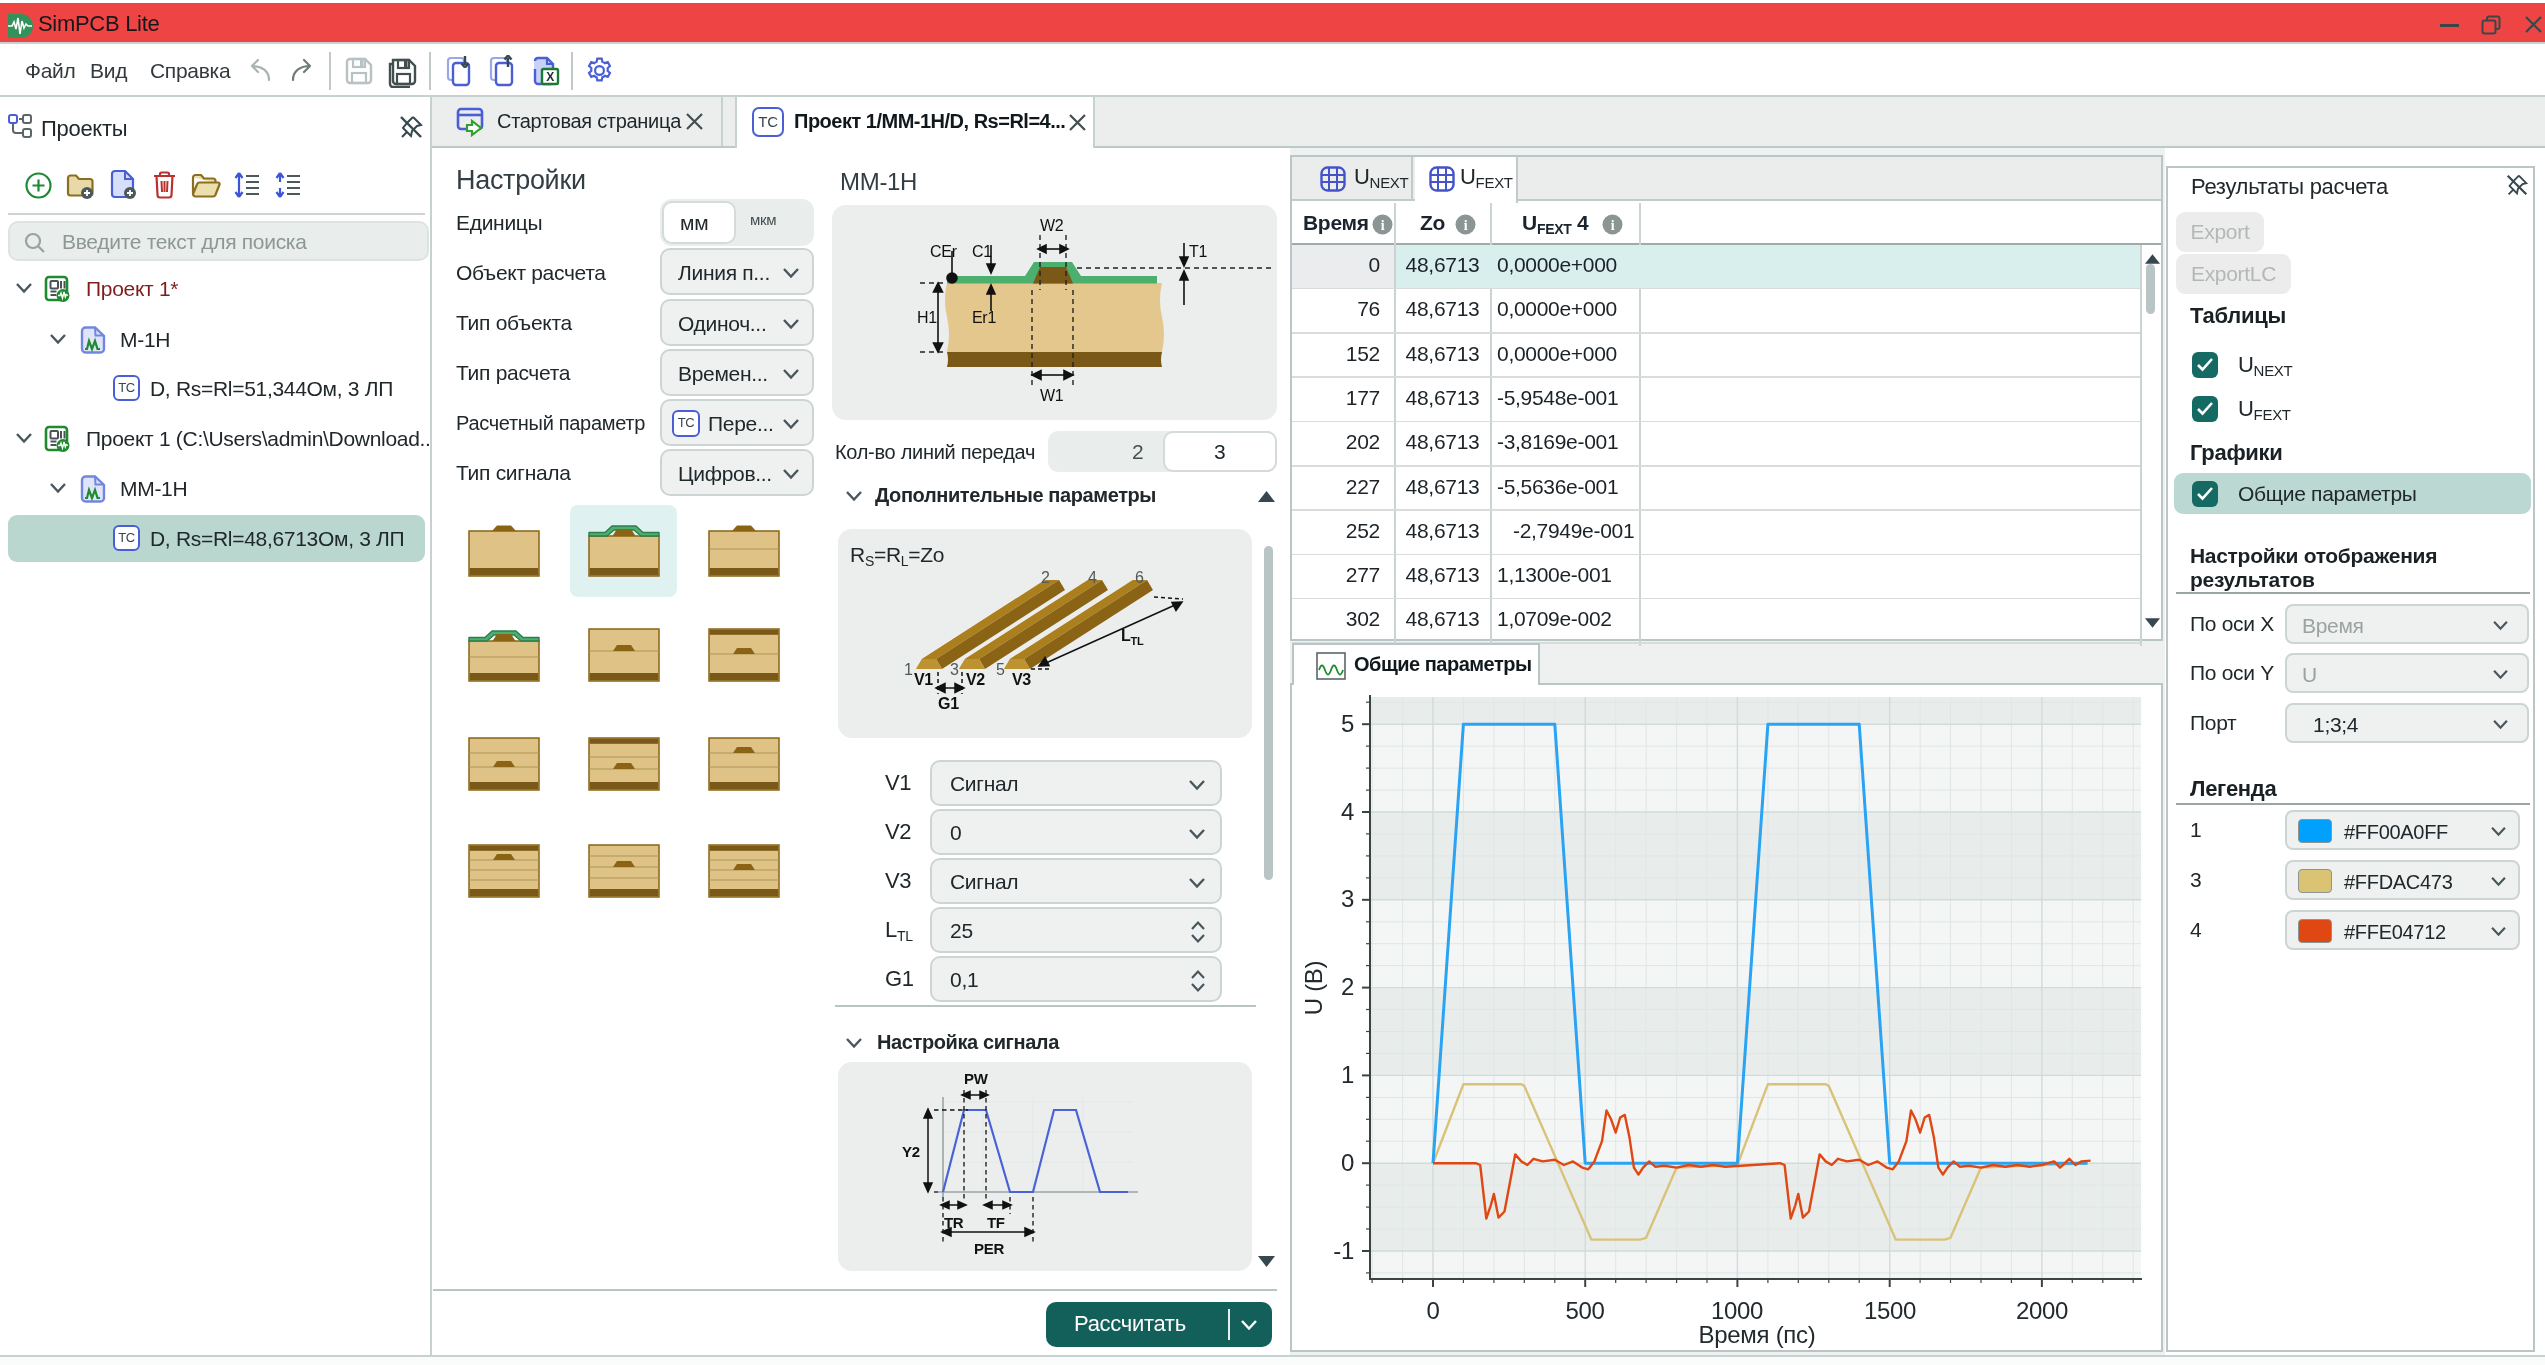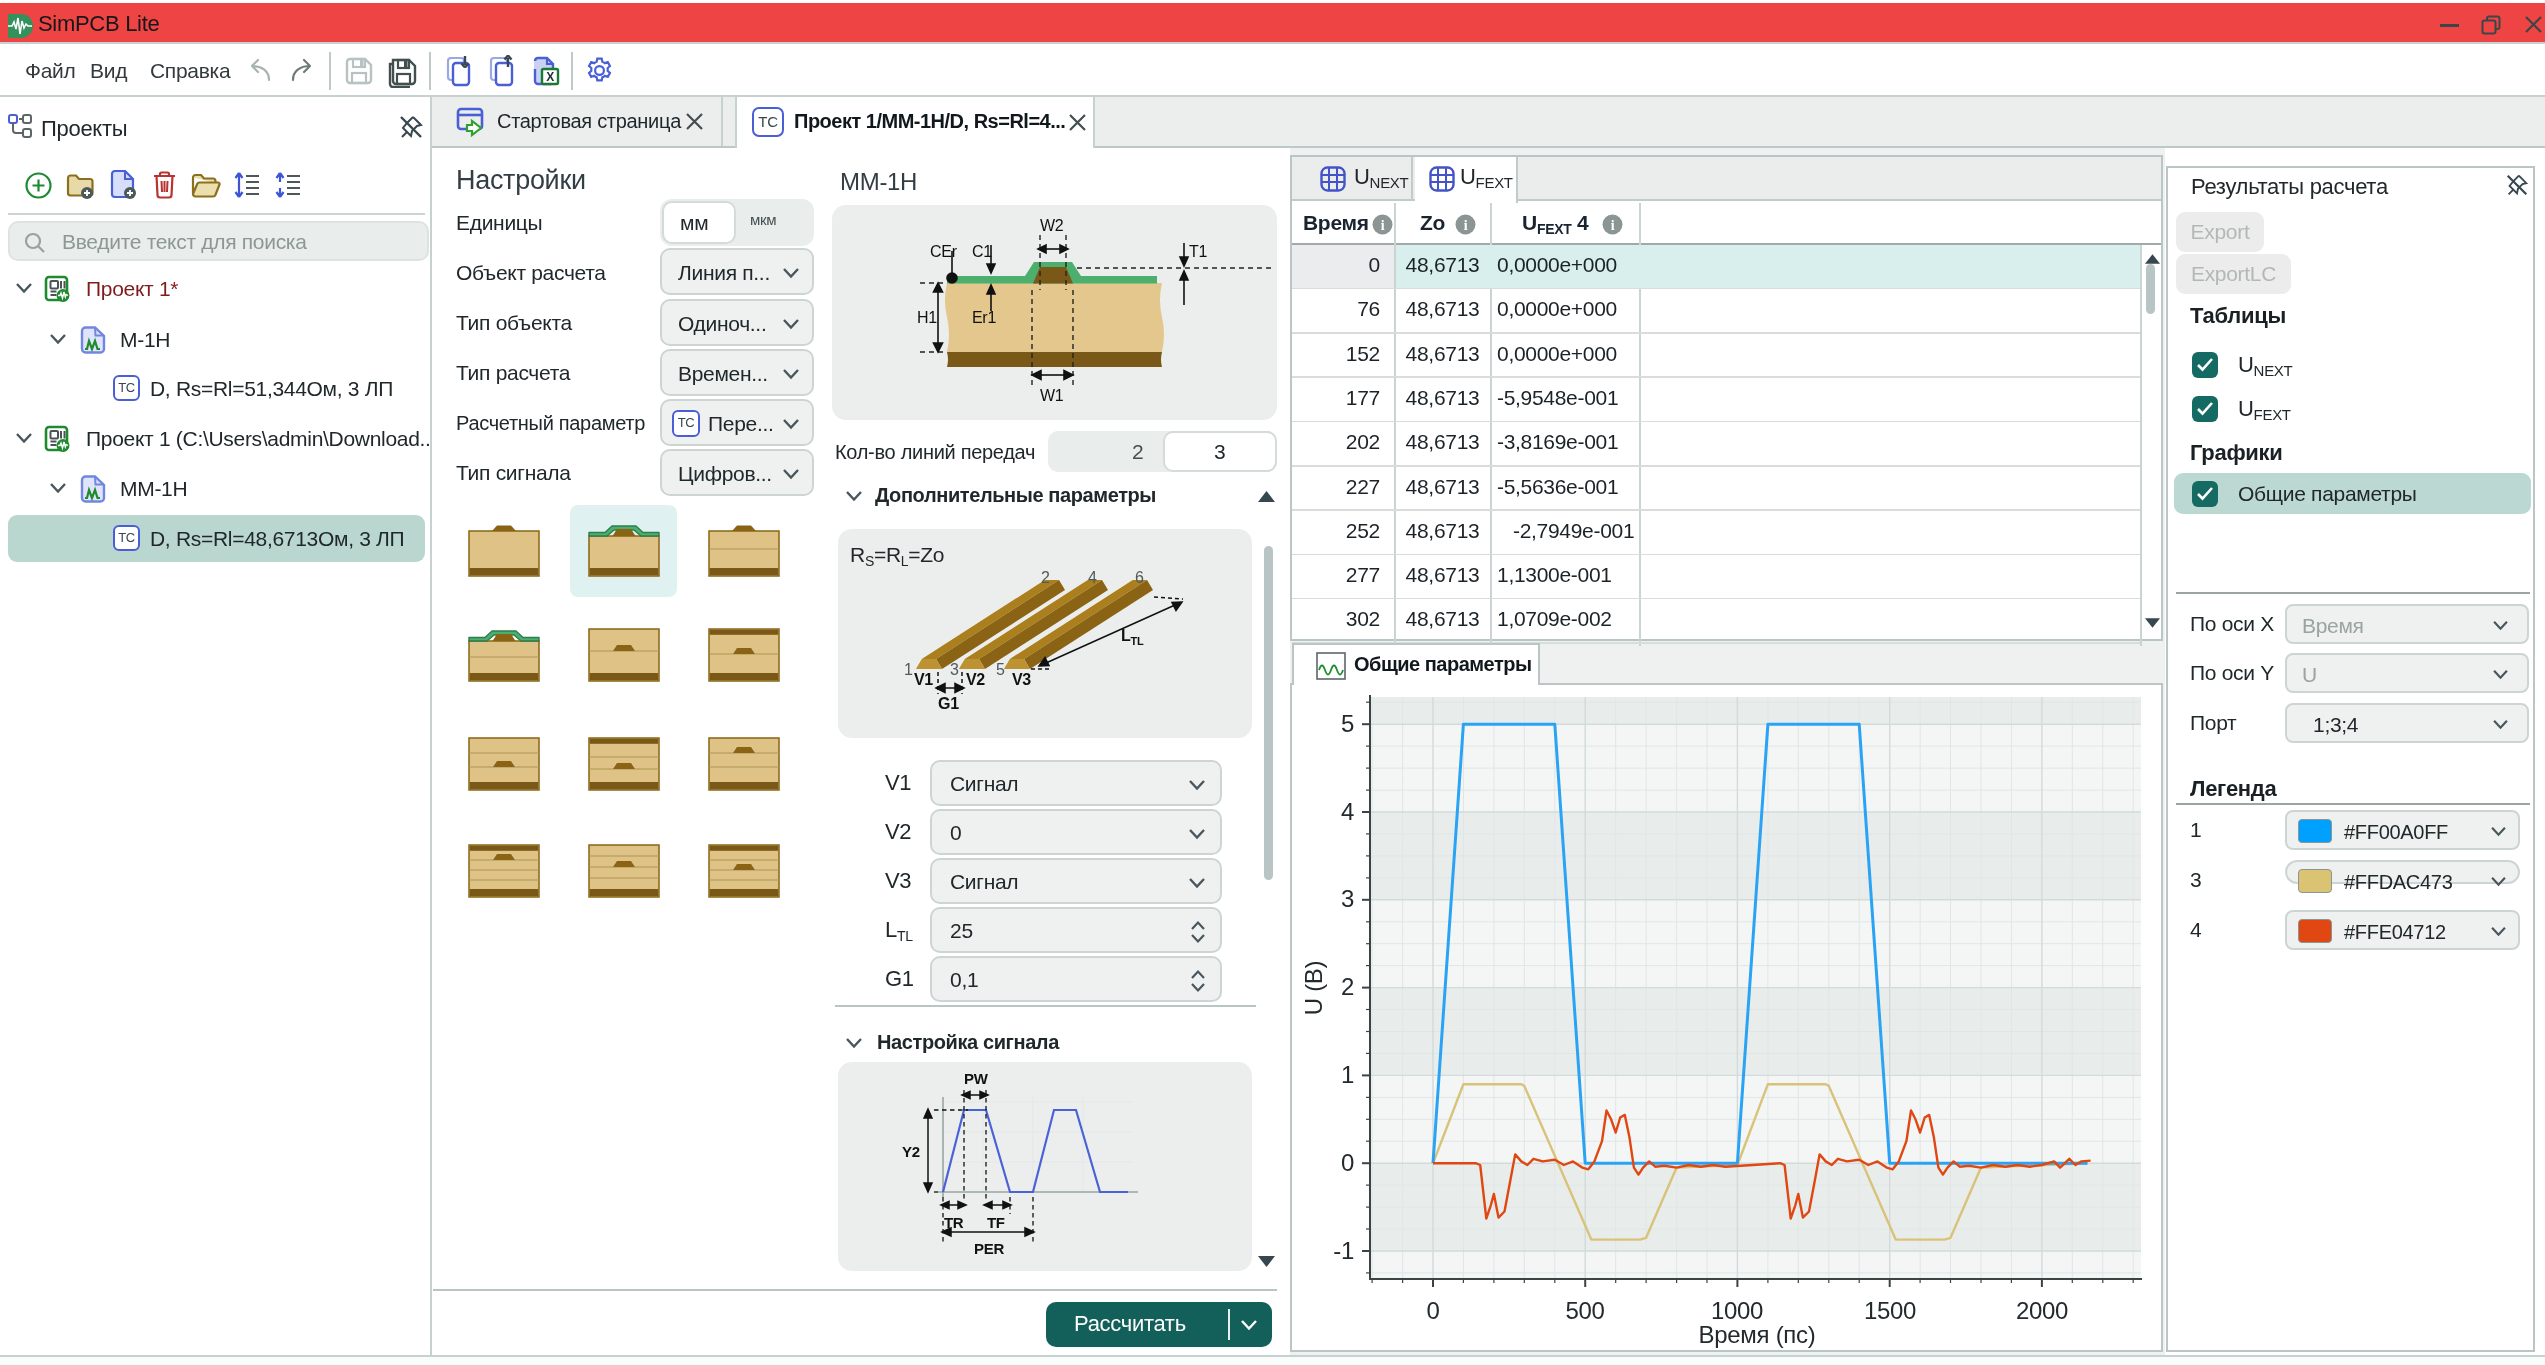--- a/index.html
+++ b/index.html
@@ -857,20 +857,21 @@
 
     <div class="abs" style="left:25px;top:292px;font-size:22px;font-weight:bold;color:#1a2125;">Графики</div>
 
     <div class="abs" style="left:9px;top:325px;width:357px;height:41px;background:#bcd8d2;border-radius:9px;"></div>
     <div class="abs" style="left:27px;top:333px;width:26px;height:26px;background:#156a63;border-radius:6px;"></div>
     <svg class="abs" style="left:31px;top:338px;" width="18" height="15" viewBox="0 0 18 15">
         <path d="M2 8 L6.5 12.5 L16 2" fill="none" stroke="#fff" stroke-width="2.6"></path>
       </svg>
     <div class="abs" style="left:73px;top:334px;font-size:21px;color:#20282b;">Общие параметры</div>
 
+    <div class="abs" style="left:25px;top:396px;width:330px;font-size:21px;font-weight:bold;color:#1a2125;line-height:24px;white-space:normal;">Настройки отображения результатов</div>
     <div class="abs" style="left:11px;top:444px;width:354px;height:2px;background:#9aa5a4;"></div>
 
     <div class="abs" style="left:25px;top:464px;font-size:21px;color:#20282b;">По оси X</div>
     <div class="abs ddl" style="left:120px;top:456px;width:244px;height:40px;border-radius:8px;">
       <div class="abs" style="left:15px;top:8px;font-size:21px;color:#9aa3a2;">Время</div>
       <svg class="abs" style="left:205px;top:14px;" width="17" height="11" viewBox="0 0 18 12">
           <path d="M2 2 L9 9.5 L16 2" fill="none" stroke="#49565c" stroke-width="2.4"></path>
         </svg>
     </div>
     <div class="abs" style="left:25px;top:513px;font-size:21px;color:#20282b;">По оси Y</div>
@@ -893,21 +894,21 @@
 
     <div class="abs" style="left:25px;top:670px;font-size:21px;color:#20282b;">1</div>
     <div class="abs ddl" style="left:120px;top:662px;width:235px;height:40px;border-radius:8px;">
       <div class="abs" style="left:11px;top:7px;width:34px;height:24px;background:#00A0FF;border:1px solid #8a9594;border-radius:4px;"></div>
       <div class="abs" style="left:57px;top:9px;font-size:20px;color:#20282b;">#FF00A0FF</div>
       <svg class="abs" style="left:203px;top:14px;" width="17" height="11" viewBox="0 0 18 12">
           <path d="M2 2 L9 9.5 L16 2" fill="none" stroke="#49565c" stroke-width="2.4"></path>
         </svg>
     </div>
     <div class="abs" style="left:25px;top:720px;font-size:21px;color:#20282b;">3</div>
-    <div class="abs ddl" style="left:120px;top:712px;width:235px;height:24px;border-radius:16px;">
+    <div class="abs ddl" style="left:120px;top:712px;width:235px;height:40px;border-radius:8px;">
       <div class="abs" style="left:11px;top:7px;width:34px;height:24px;background:#DAC473;border:1px solid #8a9594;border-radius:4px;"></div>
       <div class="abs" style="left:57px;top:9px;font-size:20px;color:#20282b;">#FFDAC473</div>
       <svg class="abs" style="left:203px;top:14px;" width="17" height="11" viewBox="0 0 18 12">
           <path d="M2 2 L9 9.5 L16 2" fill="none" stroke="#49565c" stroke-width="2.4"></path>
         </svg>
     </div>
     <div class="abs" style="left:25px;top:770px;font-size:21px;color:#20282b;">4</div>
     <div class="abs ddl" style="left:120px;top:762px;width:235px;height:40px;border-radius:8px;">
       <div class="abs" style="left:11px;top:7px;width:34px;height:24px;background:#E04712;border:1px solid #8a9594;border-radius:4px;"></div>
       <div class="abs" style="left:57px;top:9px;font-size:20px;color:#20282b;">#FFE04712</div>

